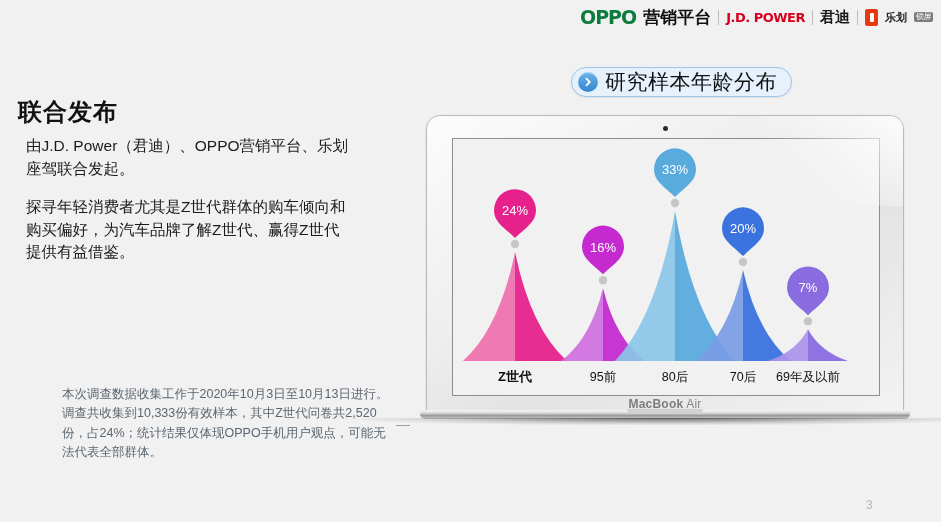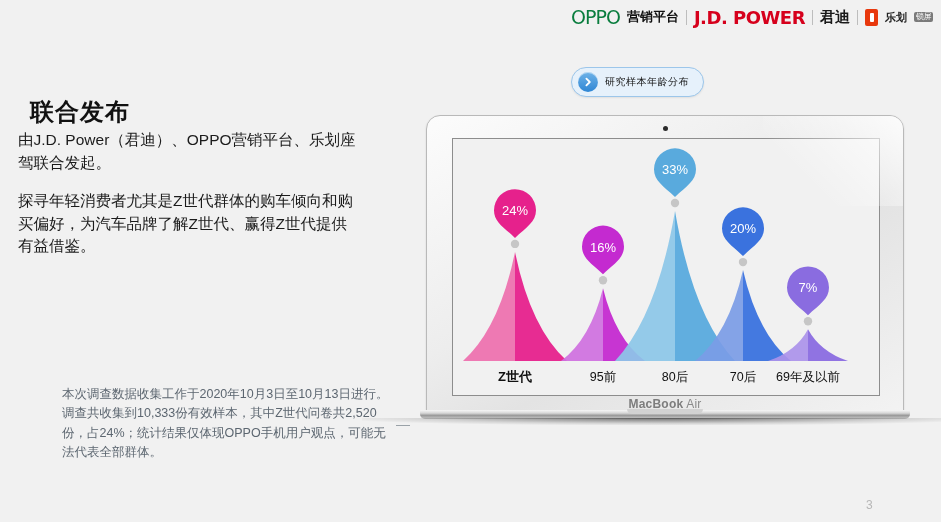--- a/index.html
+++ b/index.html
@@ -10,57 +10,57 @@
     overflow:hidden;position:relative;
   }
 
   
   #logo-bar{
     position:absolute;top:6px;right:8px;
     display:flex;align-items:center;gap:7px;
     height:22px;
   }
   .oppo-logo{
-    font-weight:normal;font-size:19px;letter-spacing:-1px;
+    font-weight:bold;font-size:19px;letter-spacing:-1px;
     color:#0a7d3e;line-height:1;
     font-family:"DejaVu Sans",sans-serif;
   }
   .yingxiao{
-    font-size:13px;font-weight:bold;color:#111;letter-spacing:0px;
+    font-size:17px;font-weight:bold;color:#111;letter-spacing:0px;
   }
   .sep{
     width:1px;height:15px;background:#bdbdbd;display:inline-block;
   }
   .jdp{
-    font-size:18px;font-weight:bold;color:#d6001c;letter-spacing:-0.5px;
+    font-size:13px;font-weight:bold;color:#d6001c;letter-spacing:-0.5px;
     font-family:"DejaVu Sans",sans-serif;
   }
   .jundi{font-size:15px;font-weight:bold;color:#1a1a1a;}
   .leju-mark{
     width:13px;height:17px;background:#e8380d;border-radius:2px;
     display:inline-flex;align-items:center;justify-content:center;
   }
   .leju-mark i{display:block;width:4px;height:9px;background:#fff;border-radius:1px;font-style:normal;}
   .leju-text{font-size:11px;font-weight:bold;color:#222;}
   .leju-badge{
     font-size:8px;color:#fff;background:#7a7a7a;border-radius:2px;
     padding:1px 2px;line-height:1;letter-spacing:-0.5px;font-family:Liberation Serif, serif;
   }
 
   
   #left-col{
     position:absolute;left:18px;top:96px;width:340px;
   }
   .sec{margin-bottom:16px;}
   .sec h2{
-    margin:0 0 2px 12px;font-size:24px;font-weight:bold;color:#111;
+    margin:0 0 2px 0;font-size:24px;font-weight:bold;color:#111;
     letter-spacing:1px;line-height:1.3;
   }
   .sec p{
-    margin:0;font-size:15.5px;color:#1b1b1b;line-height:1.45;
+    margin:8px;font-size:15.5px;color:#1b1b1b;line-height:1.45;
   }
   #footnote{
     position:absolute;left:18px;top:385px;width:330px;
     font-size:12.5px;color:#5c6670;line-height:1.55;margin-left:44px;
   }
   #footnote .dash{
     position:absolute;right:-18px;top:40px;width:14px;height:1px;background:#9aa2a8;
   }
 
   
@@ -72,21 +72,21 @@
     box-shadow:0 1px 2px rgba(0,0,0,.07);
   }
   #title-pill .arrow-circle{
     width:20px;height:20px;border-radius:50%;
     background:linear-gradient(#6fb3e8,#2f86d4);
     display:flex;align-items:center;justify-content:center;
     box-shadow:inset 0 1px 0 rgba(255,255,255,.5);
   }
   #title-pill .arrow-circle svg{display:block;}
   #title-pill .pill-text{
-    font-size:10px;color:#111;font-weight:normal;letter-spacing:.5px;
+    font-size:21px;color:#111;font-weight:normal;letter-spacing:.5px;
   }
 
   
   #laptop{position:absolute;left:420px;top:115px;width:490px;height:310px;}
   #lid{
     position:absolute;left:6px;top:0;width:478px;height:302px;
     background:linear-gradient(150deg,#fcfcfc 0%,#ededed 42%,#e3e3e3 60%,#f3f3f3 100%);
     border:1px solid #b9b9b9;border-radius:14px 14px 3px 3px;
     box-shadow:0 1px 2px rgba(0,0,0,.13);
     box-sizing:border-box;

